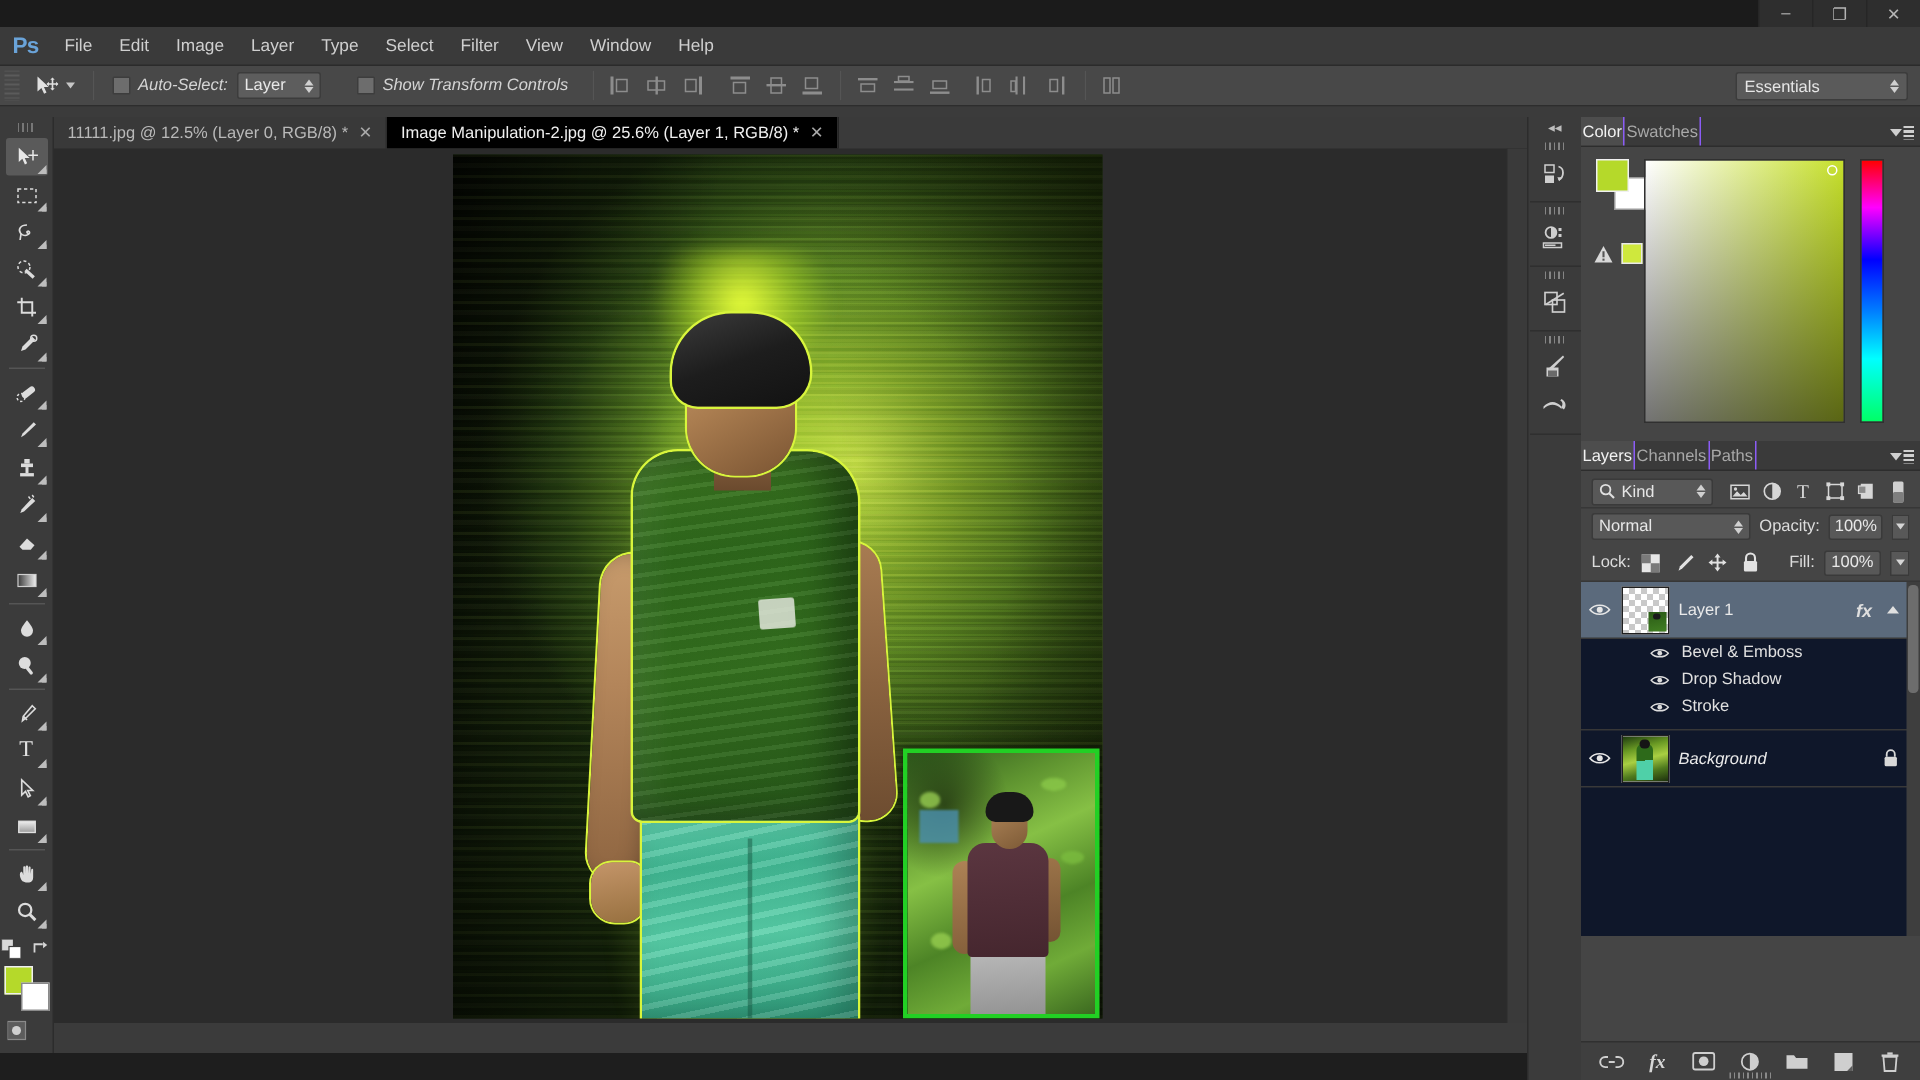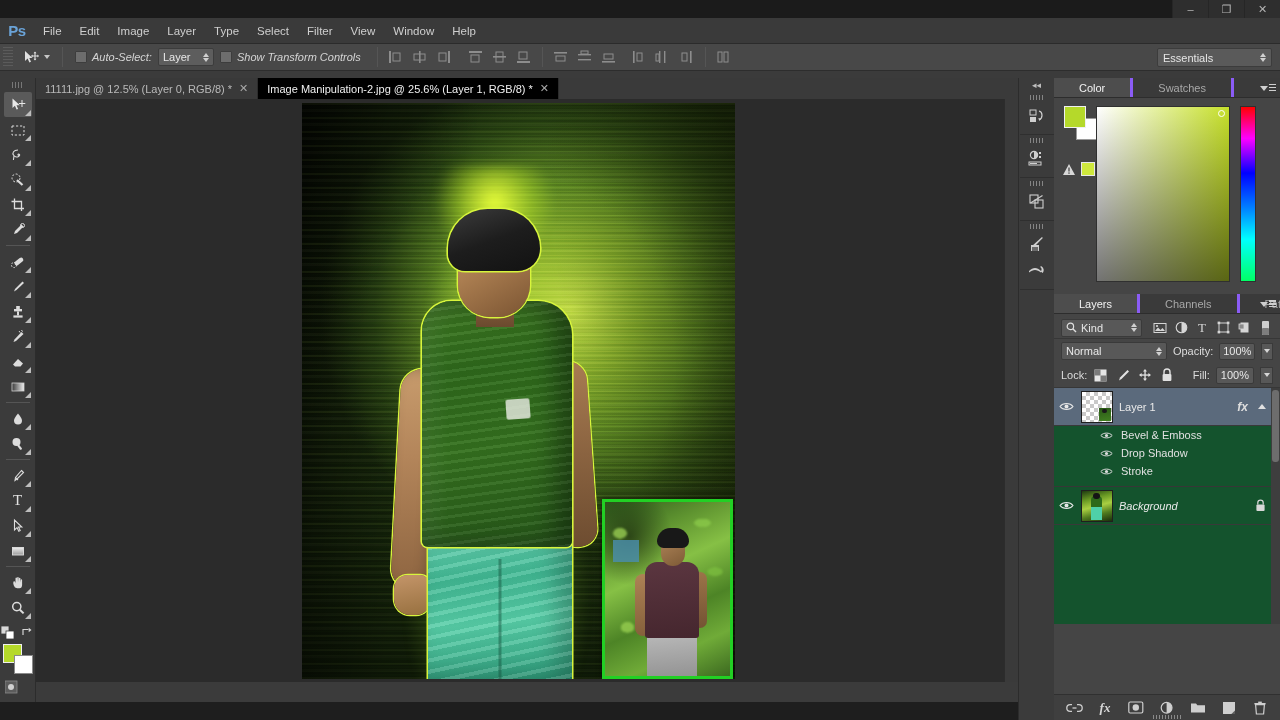--- a/index.html
+++ b/index.html
@@ -284,22 +284,22 @@
     background-image:repeating-linear-gradient(to right,#858585 0 1px,transparent 1px 3px); margin-bottom:3px; }
   .md-icon { width:30px; height:26px; display:flex; align-items:center; justify-content:center; }
 
   
   .rightpanel { position:absolute; left:1054px; top:78px; width:226px; height:642px; background:#454545; }
   .pnl-tabs {
     height:20px; background:#3a3a3a; display:flex; align-items:stretch; position:relative;
     border-bottom:1px solid #2d2d2d;
   }
   .pnl-tab {
-    padding:0 25px; display:flex; align-items:center; font-size:11px; color:#a8a8a8;
-    border-right:3px solid #8b5cf6;
+    padding:0 1px; display:flex; align-items:center; font-size:11px; color:#a8a8a8;
+    border-right:1px solid #8b5cf6;
   }
   .pnl-tab.active { background:#4d4d4d; color:#f2f2f2; }
   .pnl-menu {
     position:absolute; right:4px; top:4px; width:16px; height:12px;
     display:flex; align-items:center; gap:1px;
   }
   .hamb { width:9px; height:9px;
     background-image:repeating-linear-gradient(to bottom,#cfcfcf 0 1.5px, transparent 1.5px 3px); }
 
   
@@ -339,21 +339,21 @@
   }
   .numfield {
     height:17px; background:#585858; border:1px solid #3a3a3a; border-radius:2px;
     display:flex; align-items:center; justify-content:center; padding:0 4px;
     font-size:11px; color:#e8e8e8; min-width:36px;
   }
   .lock-icons { display:flex; align-items:center; gap:7px; }
   .lk { width:15px; height:15px; display:flex; align-items:center; justify-content:center; }
   .lp-sep { height:1px; background:#373737; }
 
-  .layerlist { position:relative; width:226px; height:236px; background:#14532d; overflow:hidden; }
+  .layerlist { position:relative; width:226px; height:236px; background:#0f172a; overflow:hidden; }
   .lyr {
     display:flex; align-items:center; height:38px; gap:6px; padding:0 4px;
     border-bottom:1px solid #393939; position:relative;
   }
   .lyr.sel { background:#5b6a7c; }
   .eye { width:17px; height:17px; display:flex; align-items:center; justify-content:center; }
   .thumb { width:32px; height:32px; border:1px solid #1f1f1f; position:relative; overflow:hidden; background:#fff; }
   .checker {
     position:absolute; inset:0;
     background-image:
@@ -441,21 +441,21 @@
       <span class="chk"></span>
       <span class="optlabel">Auto-Select:</span>
     </div>
     <div class="combo" style="width:56px;">
       <span>Layer</span>
       <span class="spin">
           <i class="up"></i>
           <i class="dn"></i>
         </span>
     </div>
-    <div style="display:flex;align-items:flex-start;gap:5px;padding:0 10px 0 6px;">
+    <div style="display:flex;align-items:flex-start;gap:5px;padding:0 10px 0 24px;">
       <span class="chk"></span>
       <span class="optlabel">Show Transform Controls</span>
     </div>
     <div class="vsep"></div>
 
     <div class="alignbtn">
       <svg width="15" height="14">
           <rect x="1" y="1" width="2" height="12" fill="#8d8d8d"></rect>
           <rect x="5" y="3" width="7" height="8" fill="none" stroke="#8d8d8d"></rect>
         </svg>

